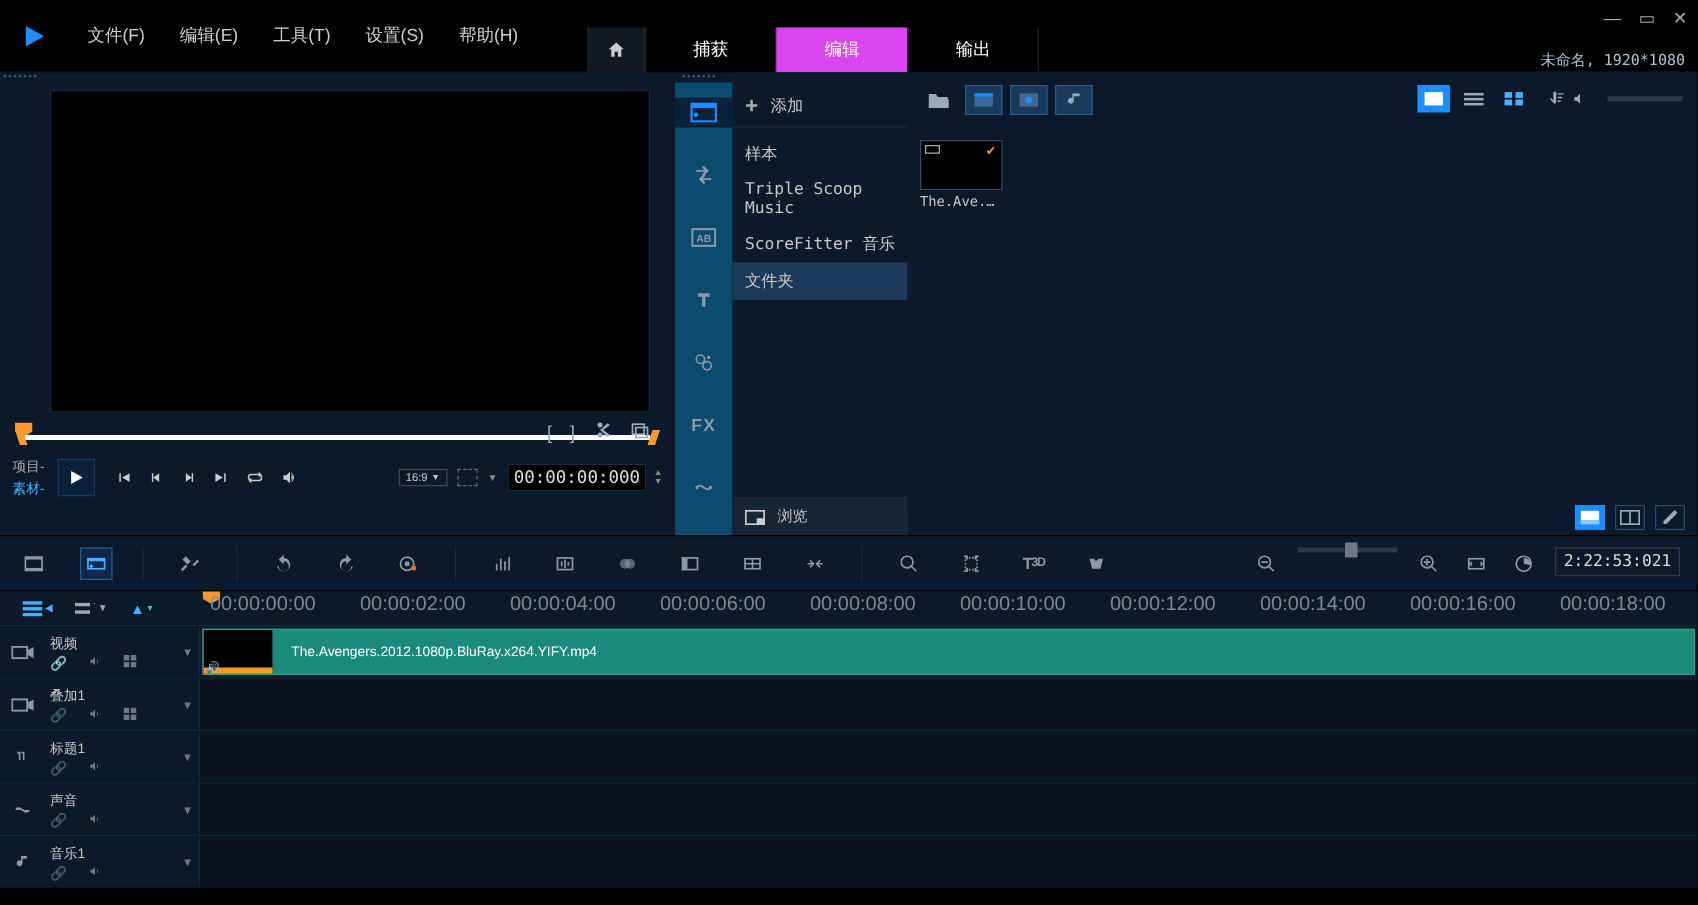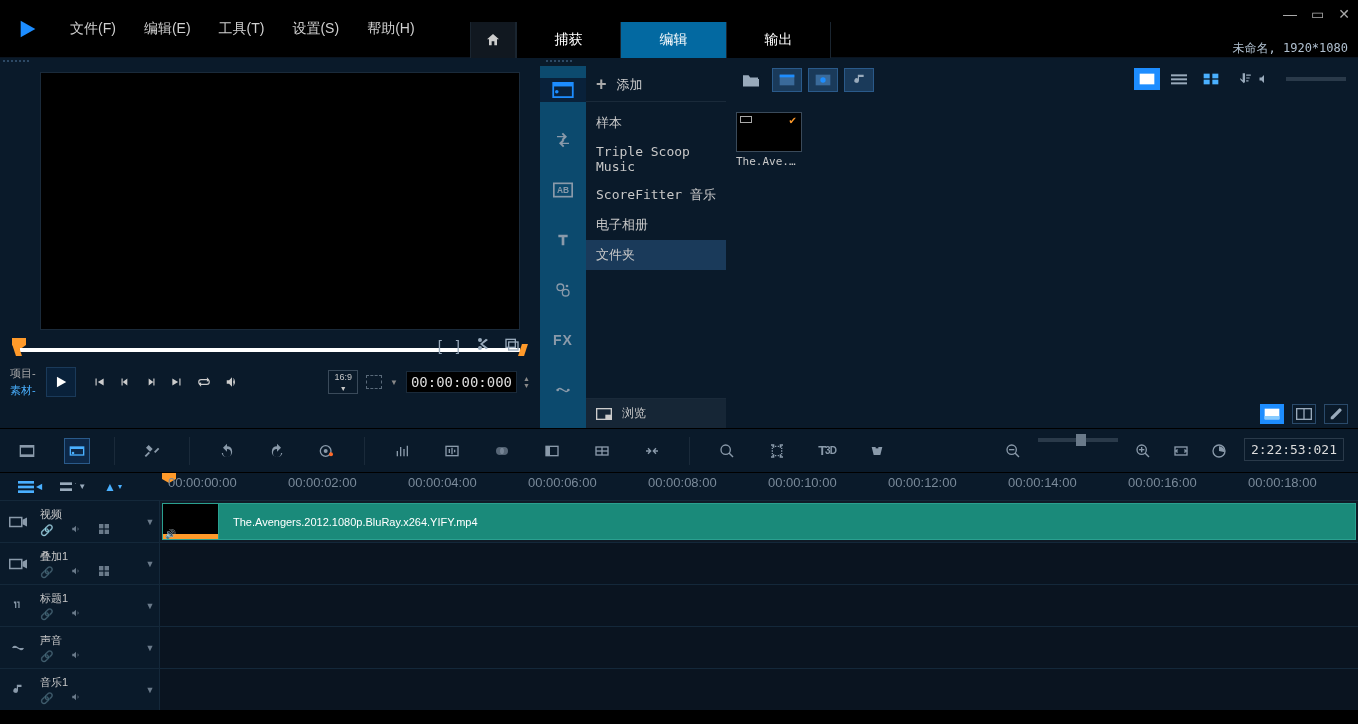--- a/index.html
+++ b/index.html
@@ -8,21 +8,21 @@
 
 .menubar { height: 58px; background: #000; display: flex; align-items: center; position: relative; border-bottom: 1px solid #0a1420; }
 .app-logo { width: 56px; display: flex; align-items: center; justify-content: center; }
 .app-logo svg { width: 22px; height: 22px; }
 .menu-items { display: flex; }
 .menu-item { color: #d0d0d0; font-size: 14px; padding: 6px 14px; cursor: pointer; }
 
 .mode-tabs { position: absolute; left: 470px; top: 22px; display: flex; height: 36px; }
 .mode-btn { width: 105px; height: 36px; display: flex; align-items: center; justify-content: center; background: #000; color: #fff; font-size: 14px; border-left: 1px solid #1a2530; border-right: 1px solid #1a2530; cursor: pointer; }
 .mode-btn.home { width: 46px; background: #111820; }
-.mode-btn.active { background: #0369a1; color: #fff; border: none; }
+.mode-btn.active { background: #d946ef; color: #fff; border: none; }
 .window-controls { position: absolute; right: 8px; top: 6px; display: flex; gap: 14px; color: #aaa; font-size: 14px; }
 .window-controls span { cursor: pointer; }
 .project-status { position: absolute; right: 10px; top: 40px; color: #b0c0d0; font-size: 12px; font-family: "SimSun", monospace; }
 
 
 .middle { display: flex; height: 370px; }
 .preview-pane { width: 540px; background: #0a1a2a; position: relative; }
 .dots-row { height: 8px; display: flex; gap: 2px; padding: 2px 3px; }
 .dots-row span { width: 2px; height: 2px; background: #3a5a7a; border-radius: 50%; }
 .preview-black { margin: 6px 20px 0 40px; height: 258px; background: #000; border: 1px solid #1a2a3a; }
@@ -34,21 +34,21 @@
 .scrub-start { position: absolute; left: 4px; top: 6px; width: 6px; height: 12px; background: #ff9a2a; transform: skewX(18deg); }
 
 .preview-controls { display: flex; align-items: center; padding: 8px 10px 0 10px; gap: 10px; }
 .ctrl-col { display: flex; flex-direction: column; font-size: 11px; gap: 2px; }
 .ctrl-col span:first-child { color: #aaa; }
 .ctrl-col span.active { color: #4ab0ff; }
 .play-btn { width: 30px; height: 30px; background: #09213a; border: 1px solid #1a3a5a; display: flex; align-items: center; justify-content: center; cursor: pointer; }
 .transport { display: flex; gap: 12px; align-items: center; margin-left: 6px; }
 .transport .ic { color: #ccc; cursor: pointer; display: flex; }
 .right-controls { margin-left: auto; display: flex; align-items: center; gap: 8px; }
-.ratio-box { border: 1px solid #3a4a5a; padding: 1px 5px; font-size: 9px; display: flex; align-items: center; gap: 3px; cursor: pointer; flex-direction: column; }
+.ratio-box { border: 1px solid #3a4a5a; padding: 1px 5px; font-size: 9px; display: flex; align-items: center; gap: 3px; cursor: pointer; }
 .expand-box { border: 1px dashed #5a6a7a; width: 16px; height: 14px; position: relative; cursor: pointer; }
 .timecode { font-family: monospace; font-size: 14px; color: #ddd; background: #000; padding: 2px 4px; border: 1px solid #1a2a3a; }
 .tc-arrows { display: flex; flex-direction: column; margin-left: -2px; }
 .tc-arrows span { font-size: 7px; line-height: 7px; color: #888; cursor: pointer; }
 
 .bracket-tools { position: absolute; right: 20px; top: 278px; display: flex; gap: 14px; align-items: center; color: #9ab; font-size: 15px; }
 .bracket-tools span { cursor: pointer; }
 
 
 .library-pane { flex: 1; background: #0a1a2a; display: flex; position: relative; }
@@ -97,21 +97,21 @@
 .tl-tool.t3d { font-size: 13px; font-weight: bold; letter-spacing: -1px; }
 .tl-right { margin-left: auto; display: flex; align-items: flex-start; gap: 12px; }
 .zoom-slider { width: 80px; height: 4px; background: #2a3a4a; position: relative; }
 .zoom-slider .knob { position: absolute; top: -4px; left: 38px; width: 10px; height: 12px; background: #6a7a8a; }
 .duration-box { font-family: monospace; font-size: 13px; color: #ddd; border: 1px solid #2a3a4a; padding: 3px 6px; }
 
 
 .tl-ruler-row { height: 28px; background: #0a1a2a; display: flex; border-top: 1px solid #000; }
 .tl-ruler-left { width: 160px; display: flex; align-items: center; padding-left: 18px; gap: 18px; }
 .ruler-ic { cursor: pointer; color: #4ab0ff; display: flex; align-items: center; gap: 2px; }
-.tl-ruler { flex: 1; position: relative; font-family: monospace; font-size: 13px; color: #7a8a9a; text-align: right; }
+.tl-ruler { flex: 1; position: relative; font-family: monospace; font-size: 16px; color: #7a8a9a; text-align: right; }
 .tick-label { position: absolute; top: 2px; }
 .playhead { position: absolute; left: 2px; top: 0; }
 .playhead-head { width: 14px; height: 10px; background: #ff9a2a; clip-path: polygon(0 0, 100% 0, 100% 60%, 50% 100%, 0 60%); }
 
 .tl-tracks { background: #0a1a2a; }
 .track-row { display: flex; height: 42px; border-top: 1px solid #14283a; }
 .track-head { width: 160px; background: #0a1a2a; display: flex; position: relative; border-right: 1px solid #14283a; }
 .track-type-ic { width: 36px; display: flex; align-items: center; justify-content: center; color: #8a9aaa; }
 .track-label-col { flex: 1; display: flex; flex-direction: column; justify-content: center; padding-left: 4px; }
 .track-name { font-size: 11px; color: #c8c8c8; }
@@ -313,21 +313,20 @@
 
     <div class="lib-menu">
       <div class="lib-add">
           <span class="plus">+</span>
           <span>添加</span>
         </div>
       <div class="lib-list">
         <div class="lib-li">样本</div>
         <div class="lib-li">Triple Scoop Music</div>
         <div class="lib-li">ScoreFitter 音乐</div>
-        <div class="lib-li">电子相册</div>
         <div class="lib-li active">文件夹</div>
       </div>
     </div>
     <div class="lib-browse">
       <svg width="16" height="12" viewBox="0 0 24 18">
           <rect x="1" y="1" width="22" height="16" fill="none" stroke="#ccc" stroke-width="2"></rect>
           <rect x="14" y="10" width="10" height="8" fill="#ccc"></rect>
         </svg>
       <span>浏览</span>
     </div>

